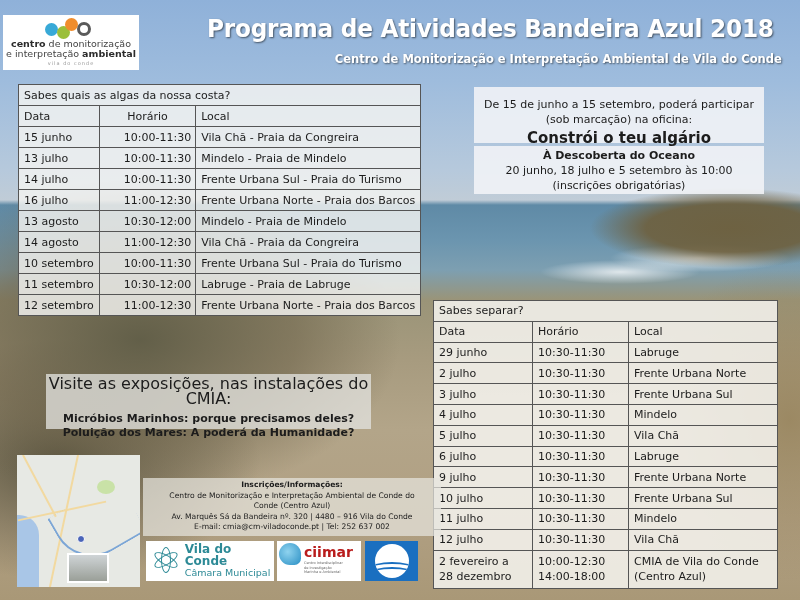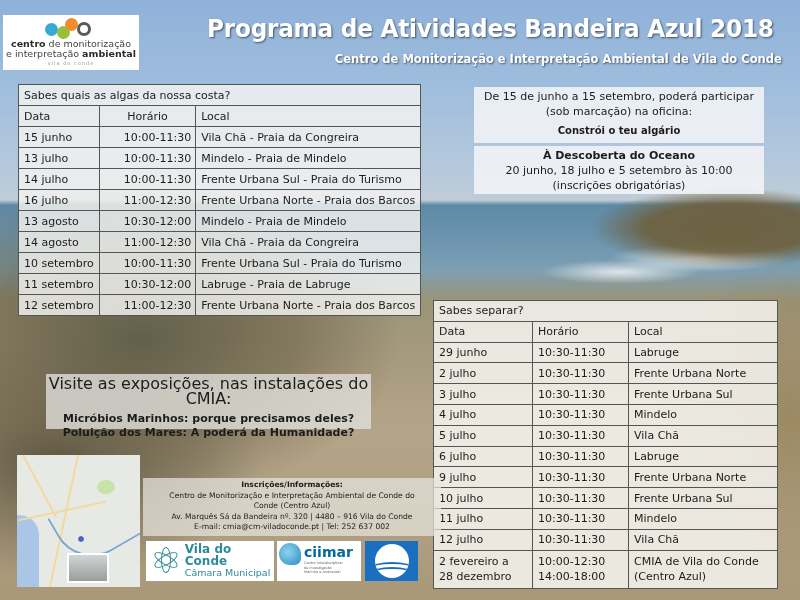--- a/index.html
+++ b/index.html
@@ -73,22 +73,22 @@
     #separar col.c1 { width: 99px; }
     #separar col.c2 { width: 96px; }
     #separar td { height: 20.8px; }
     #separar td.multi { line-height: 15px; height: 38px; vertical-align: middle; }
 
     
     .info-box {
       position: absolute; background: rgba(242,244,247,0.88); text-align: center;
       font-size: 11px; line-height: 15px; color: #1c1c1c;
     }
-    #oficina { left: 474px; top: 87px; width: 290px; height: 56px; padding-top: 2px; }
-    #oficina .strong { margin-top: 4px; font-weight: bold; font-size: 10px; }
+    #oficina { left: 474px; top: 87px; width: 290px; height: 56px; padding-top: 10px; }
+    #oficina .strong { margin-top: 4px; font-weight: bold; font-size: 15px; }
     #descoberta { left: 474px; top: 146px; width: 290px; height: 48px; padding-top: 2px; }
     #descoberta .strong { font-weight: bold; }
 
     #expo { left: 46px; top: 374px; width: 325px; height: 55px; background: rgba(225,225,222,0.78); padding-top: 2px; }
     #expo .line1 { font-size: 16px; }
     #expo .strong { font-weight: bold; font-size: 11px; line-height: 14px; }
     #expo .first-strong { margin-top: 6px; }
 
     #contact { left: 143px; top: 478px; width: 298px; height: 58px; background: rgba(230,228,222,0.72); font-size: 7.6px; line-height: 10.5px; padding-top: 2px; }
     #contact .strong { font-weight: bold; }
@@ -113,21 +113,21 @@
     .logo-vc .emblem span { position: absolute; left: 9px; top: 1px; width: 10px; height: 26px; border: 1.5px solid #2d8a96; border-radius: 50%; }
     .logo-vc .emblem span:nth-child(2) { transform: rotate(60deg); }
     .logo-vc .emblem span:nth-child(3) { transform: rotate(-60deg); }
     .logo-vc .txt { margin-left: 4px; line-height: 12px; }
     .logo-vc .big { font-size: 12px; font-weight: bold; color: #2d8a96; }
     .logo-vc .small { font-size: 9.5px; color: #2d8a96; }
 
     .logo-ciimar { position: absolute; left: 277px; top: 541px; width: 84px; height: 40px; background: #ffffff; display: flex; align-items: flex-start; }
     .logo-ciimar .wave { width: 22px; height: 22px; margin: 2px 0 0 2px; border-radius: 50% 50% 30% 50%; background: radial-gradient(circle at 40% 40%, #8fd3ef, #2a8fc4); }
     .logo-ciimar .txt { margin-left: 3px; }
-    .logo-ciimar .big { font-size: 14px; font-weight: bold; color: #0369a1; line-height: 18px; margin-top: 2px; }
+    .logo-ciimar .big { font-size: 14px; font-weight: bold; color: #b91c1c; line-height: 18px; margin-top: 2px; }
     .logo-ciimar .small { font-size: 3.5px; color: #666; line-height: 4.5px; }
 
     .logo-flag { position: absolute; left: 365px; top: 541px; width: 53px; height: 40px; background: #1a6fc0; display: flex; align-items: center; justify-content: center; }
     .logo-flag .circle { width: 34px; height: 34px; border-radius: 50%; background: #ffffff; position: relative; overflow: hidden; }
     .logo-flag .wave1, .logo-flag .wave2 { position: absolute; left: -4px; width: 42px; height: 12px; border-top: 2px solid #1a6fc0; border-radius: 50%; }
     .logo-flag .wave1 { top: 18px; }
     .logo-flag .wave2 { top: 23px; }
   </style>
 </head>
 <body>

